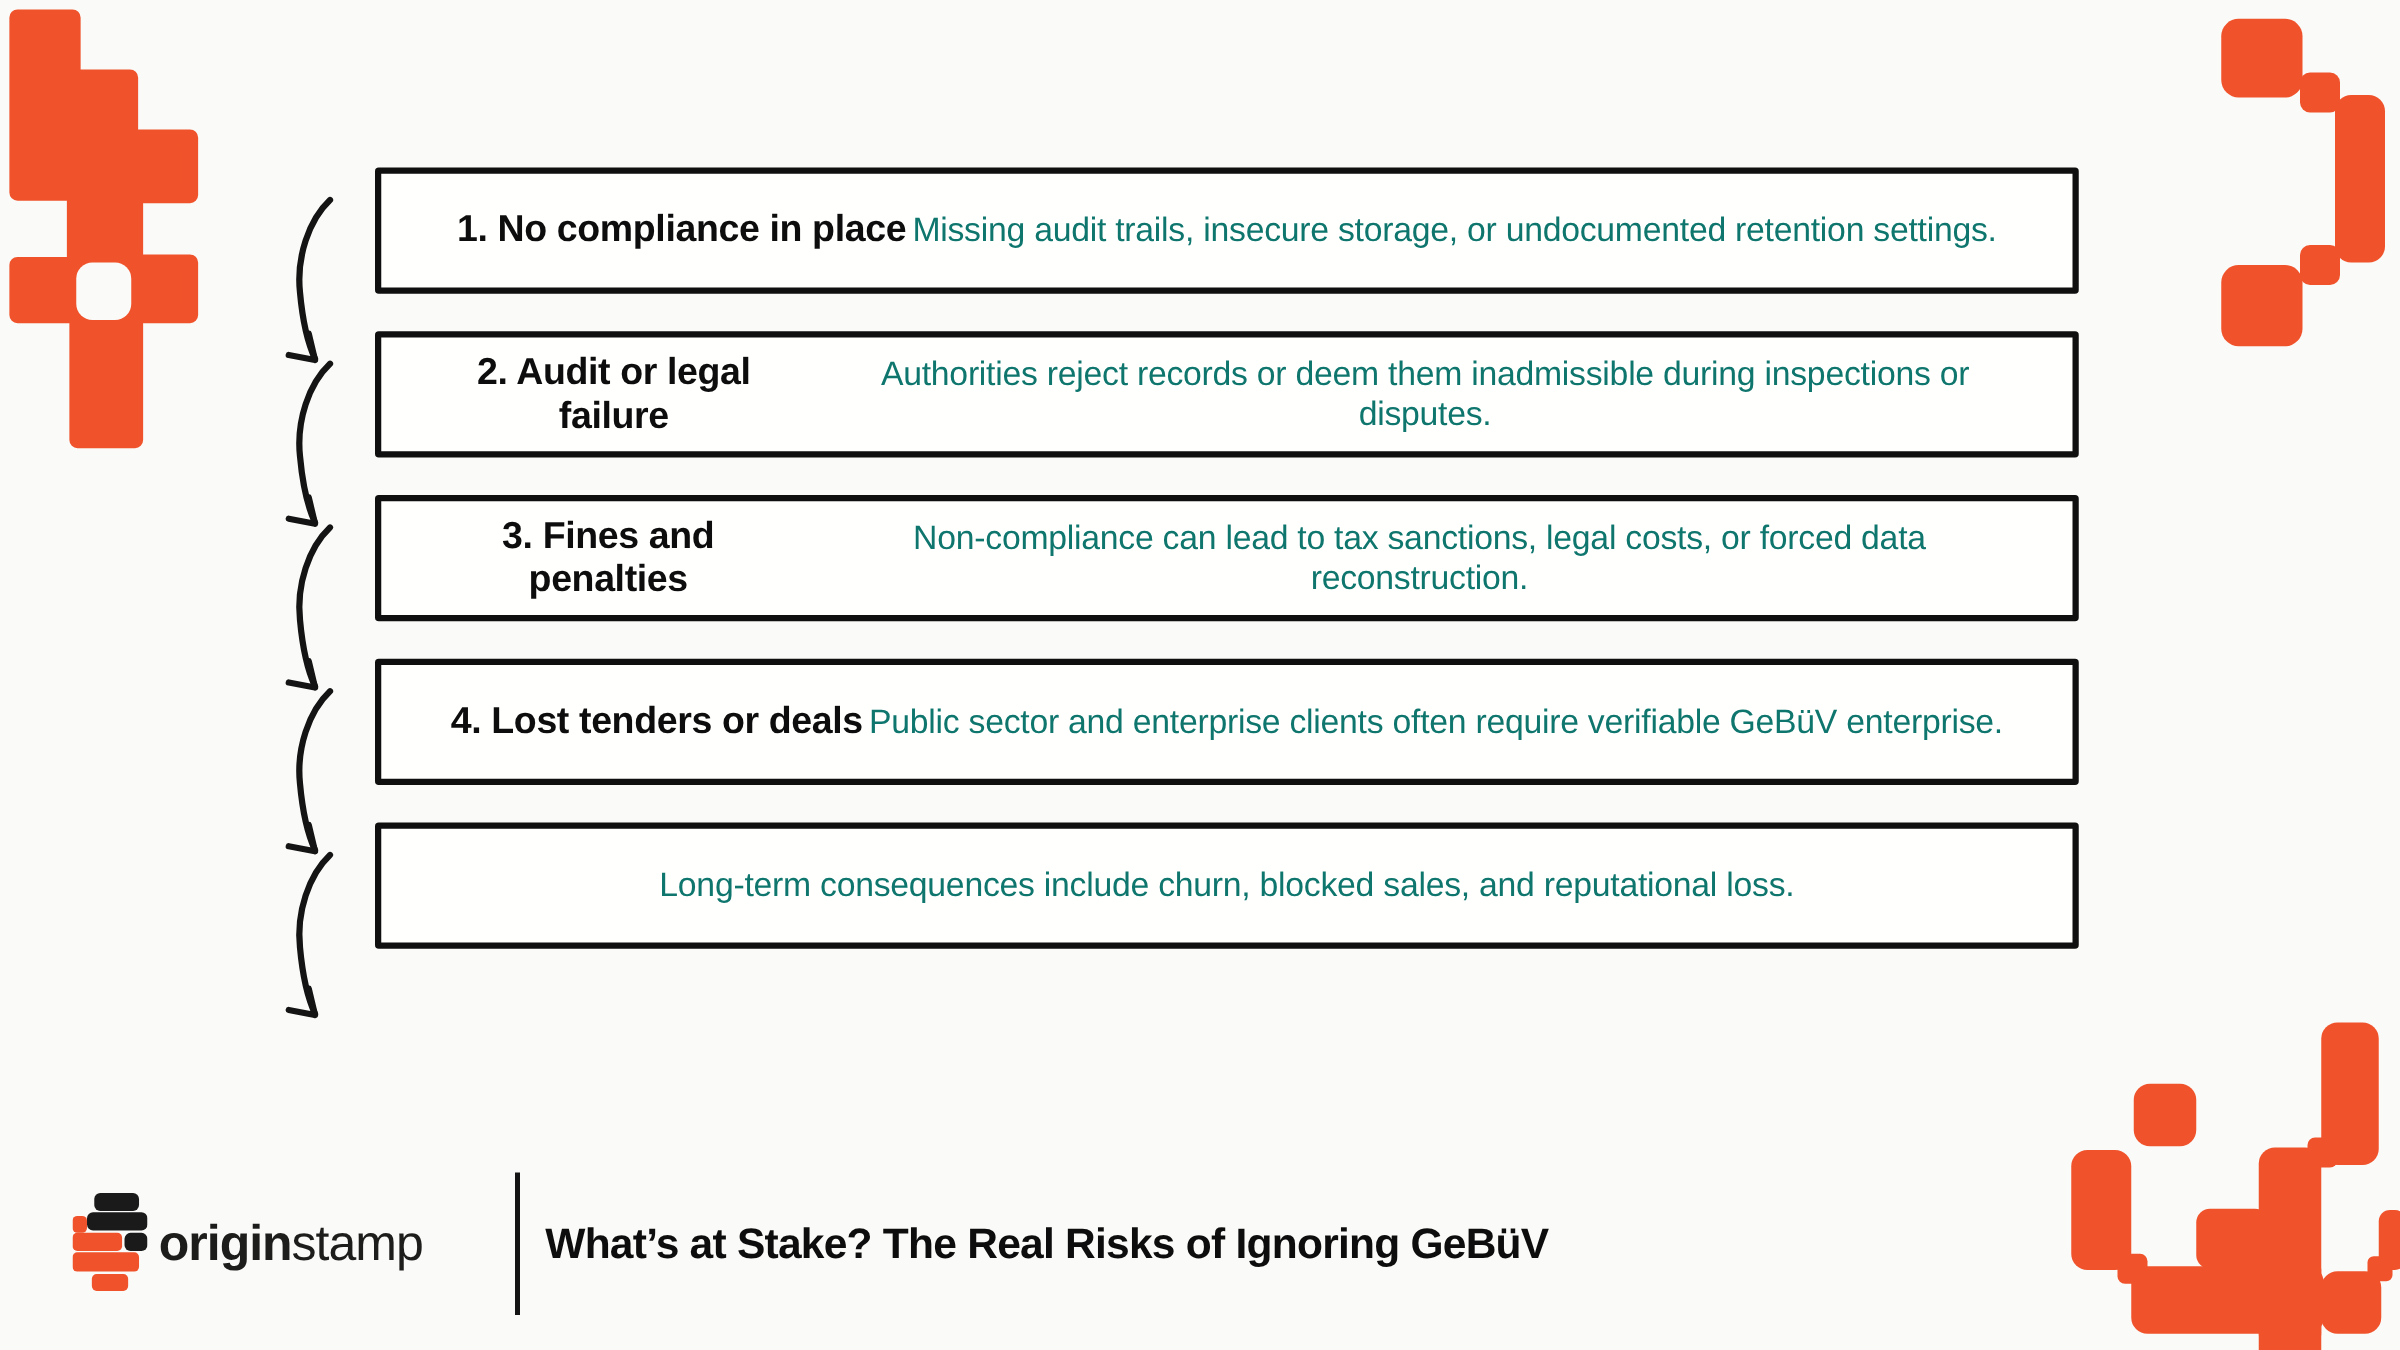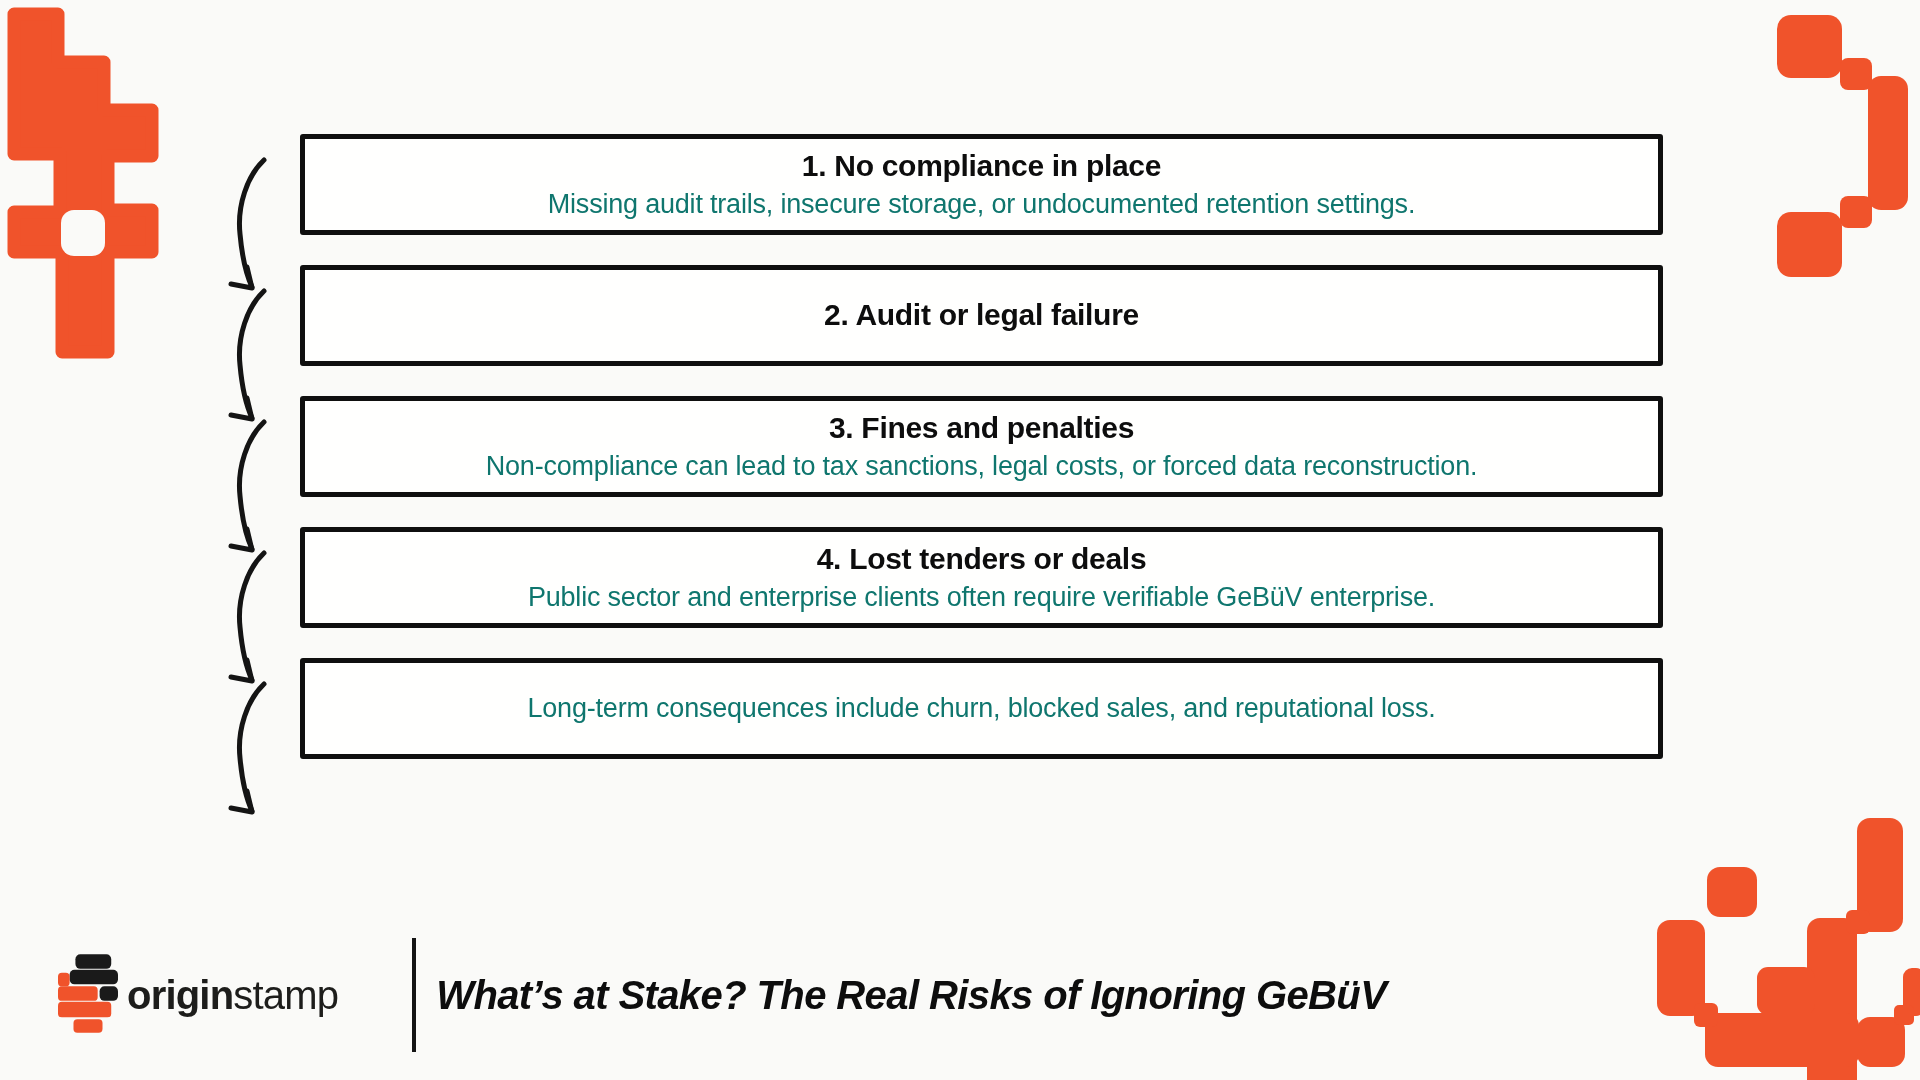--- a/index.html
+++ b/index.html
@@ -30,21 +30,21 @@
     width:1363px;
   }
   .step-box{
     width:1363px;
     height:101px;
     margin-bottom:30px;
     background:var(--box-bg);
     border:5px solid #0f0f0f;
     border-radius:3px;
     display:flex;
-    flex-direction:column;
+    flex-direction:row;
     align-items:center;
     justify-content:center;
     gap:5px;
     text-align:center;
     padding:4px 30px;
   }
   .step-title{
     font-size:30px;
     font-weight:700;
     letter-spacing:-0.3px;
@@ -81,26 +81,25 @@
   .brand-name .b{font-weight:800;}
   .brand-name .r{font-weight:400;}
   .footer-divider{
     width:4px;
     height:114px;
     background:#141414;
     margin-left:74px;
     margin-right:20px;
   }
   .footer-title{
-    font-size:40px;
+    font-size:34px;
     font-weight:700;
     letter-spacing:-0.6px;
     color:#0d0d0d;
     white-space:nowrap;
-    font-style:italic;
   }
 </style>
 </head>
 <body>
 
 <svg id="decor-tl" class="decor" width="200" height="400" viewBox="0 0 200 400" aria-hidden="true">
   <path d="M14,14 L58,14 58,62 104,62 104,110 152,110 152,156 108,156 108,210 152,210 152,252 108,252 108,352 62,352 62,252 14,252 14,212 60,212 60,154 14,154 Z" fill="var(--accent)" stroke="var(--accent)" stroke-width="13" stroke-linejoin="round"></path>
   <rect x="61" y="210" width="44" height="46" rx="13" fill="var(--bg)"></rect>
 </svg>
 
@@ -154,20 +153,21 @@
   </g>
 </svg>
 
 <div class="steps">
   <div class="step-box">
     <div class="step-title">1. No compliance in place</div>
     <div class="step-desc">Missing audit trails, insecure storage, or undocumented retention settings.</div>
   </div>
   <div class="step-box">
     <div class="step-title">2. Audit or legal failure</div>
+    <div class="step-desc">Authorities reject records or deem them inadmissible during inspections or disputes.</div>
   </div>
   <div class="step-box">
     <div class="step-title">3. Fines and penalties</div>
     <div class="step-desc">Non-compliance can lead to tax sanctions, legal costs, or forced data reconstruction.</div>
   </div>
   <div class="step-box">
     <div class="step-title">4. Lost tenders or deals</div>
     <div class="step-desc">Public sector and enterprise clients often require verifiable GeBüV enterprise.</div>
   </div>
   <div class="step-box">

